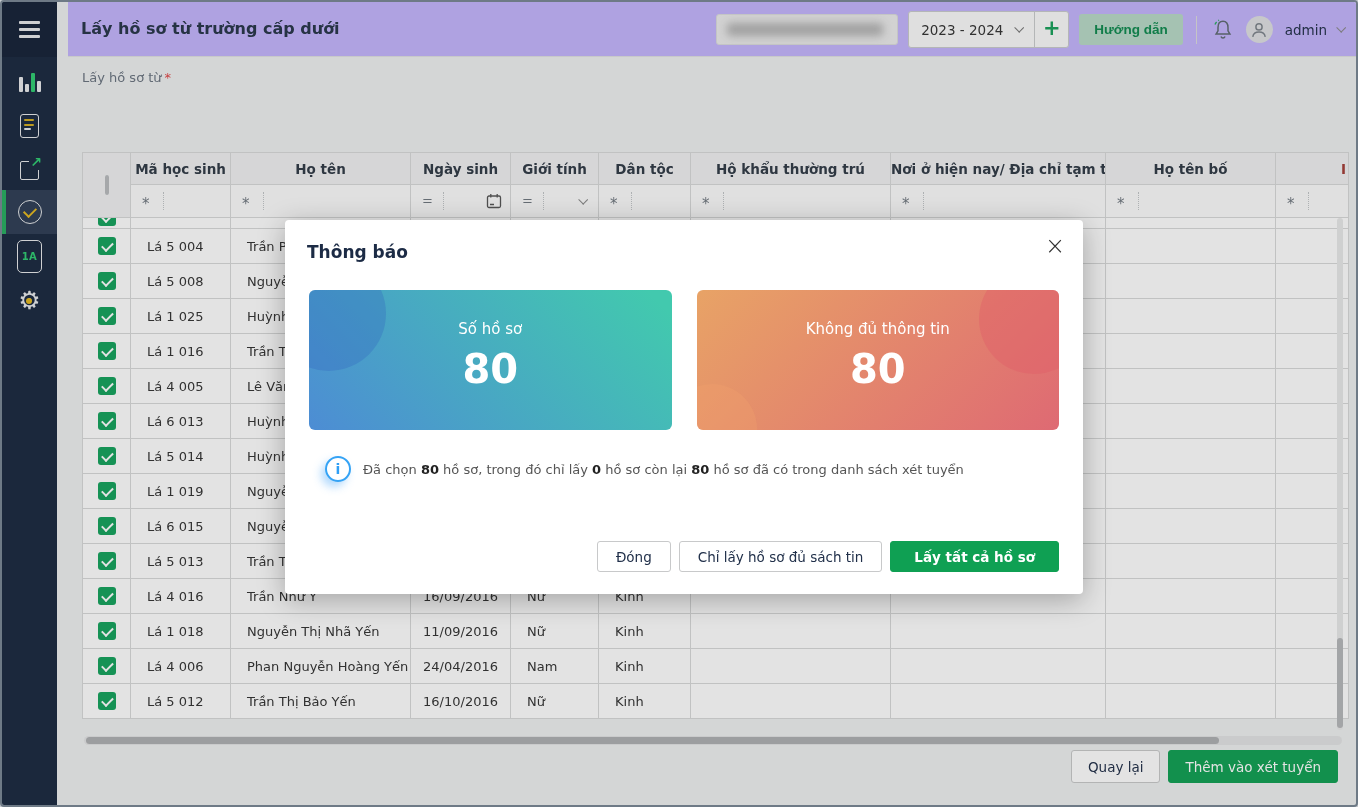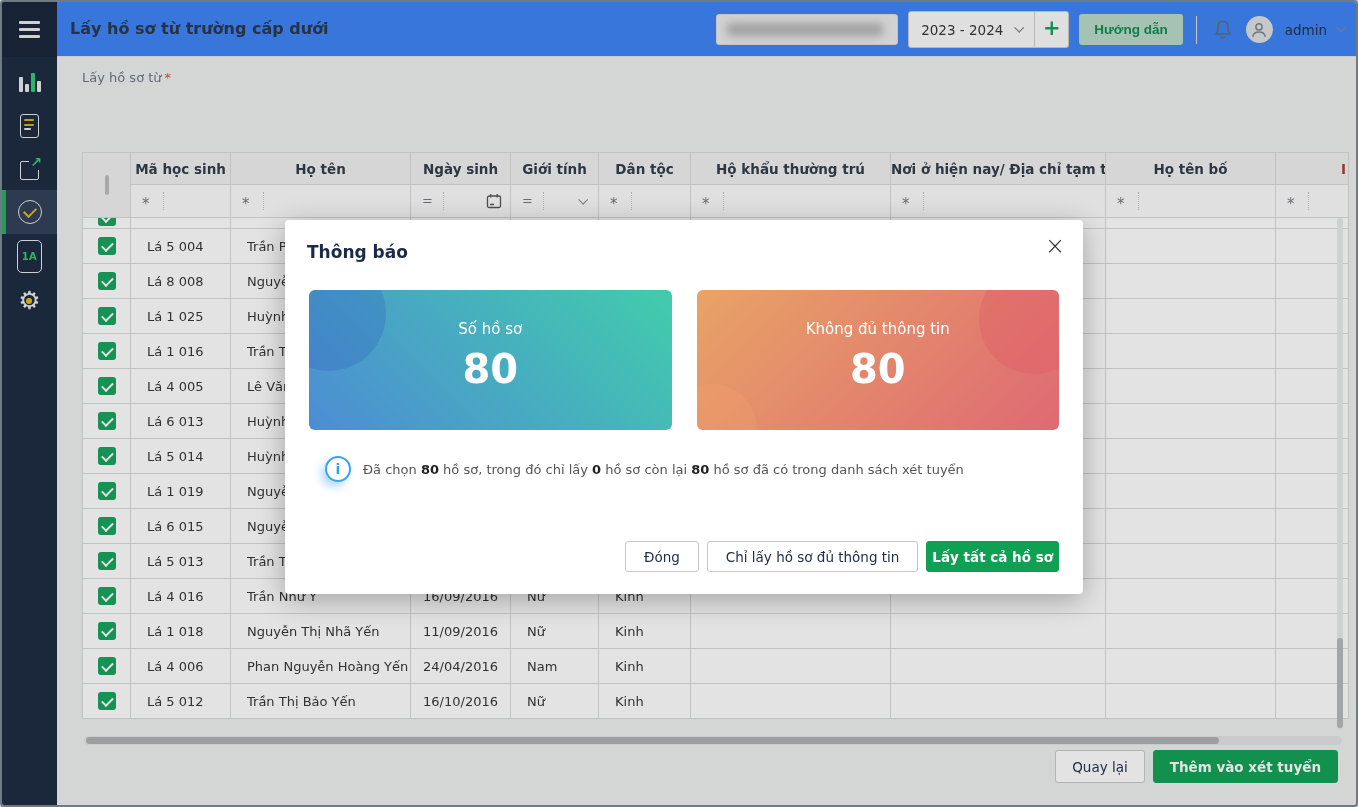--- a/index.html
+++ b/index.html
@@ -29,21 +29,21 @@
   .i-ext b { position:absolute; right:-5px; top:-8px; color:#2ecc71; font-size:14px; font-weight:bold; background:#1a2940; line-height:1; padding:1px; }
   .i-check { position:relative; width:24px; height:24px; border:1.8px solid #e8eaec; border-radius:50%; }
   .i-check::after { content:""; position:absolute; left:7px; top:4px; width:6px; height:10px;
                     border:solid #e6b91e; border-width:0 2px 2px 0; transform:rotate(45deg); }
   .i-1a { width:25px; height:33px; border:1.7px solid #e8eaec; border-radius:5px; display:flex; align-items:center; justify-content:center;
           color:#2ecc71; font-size:10px; font-weight:bold; letter-spacing:.5px; }
   .i-gear { position:relative; color:#e8eaec; font-size:25px; line-height:1; }
   .i-gear::after { content:""; position:absolute; left:50%; top:54%; width:6px; height:6px; margin:-3px 0 0 -3px; border-radius:50%; background:#e6b91e; }
 
   
-  .topbar { position:absolute; left:55px; right:0; top:0; height:55px; background:#3b82f6; border-bottom:1px solid #e0e2e3; z-index:5; }
+  .topbar { position:absolute; left:66px; right:0; top:0; height:55px; background:#c4b5fd; border-bottom:1px solid #e0e2e3; z-index:5; }
   .page-title { position:absolute; left:13px; top:17px; font-size:16px; font-weight:600; color:#273549; }
   .tb-right { position:absolute; right:12px; top:0; height:55px; display:flex; align-items:center; gap:10px; }
   .redacted { width:182px; height:31px; border:1px solid #dcdddd; border-radius:3px; background:#ececec; overflow:hidden; position:relative; }
   .redacted i { position:absolute; left:10px; right:14px; top:8px; bottom:8px; background:#b3b3b3; border-radius:3px; filter:blur(4px); }
   .year-group { height:37px; border:1px solid #c9cccd; border-radius:3px; background:#fbfbfb; display:flex; align-items:center; }
   .year-val { padding:0 10px 0 12px; font-size:13.5px; color:#333; }
   .caret { display:inline-block; width:7px; height:7px; border-right:1.6px solid #777; border-bottom:1.6px solid #777; transform:rotate(45deg) translateY(-1px); }
   .year-caret { margin:0 12px 3px 2px; }
   .plus-btn { width:34px; height:100%; border-left:1px solid #c9cccd; display:flex; align-items:center; justify-content:center;
               color:#18a05a; font-size:21px; font-weight:bold; cursor:pointer; line-height:1; padding-bottom:2px;}
@@ -89,21 +89,21 @@
 
   .hscroll { position:absolute; left:2px; top:584px; width:1258px; height:9px; background:#e3e4e5; border-radius:5px; }
   .hthumb { position:absolute; left:2px; top:1px; width:1133px; height:7px; background:#aeb0b2; border-radius:4px; cursor:pointer; }
   .vscroll { position:absolute; right:5px; top:66px; width:6px; height:512px; background:#e9eaea; border-radius:3px; }
   .vthumb { position:absolute; left:0; bottom:2px; width:6px; height:90px; background:#b6b8ba; border-radius:3px; cursor:pointer; }
 
   
   .footer-btns { position:absolute; right:18px; top:748px; display:flex; gap:8px; z-index:4; }
   .btn { height:33px; border-radius:3px; font-size:13.5px; font-family:inherit; cursor:pointer; }
   .btn-plain { background:#fff; border:1px solid #c8c9ca; color:#22304a; padding:0 16px; }
-  .btn-green { background:#0fa053; border:1px solid #0fa053; color:#fff; padding:0 16px; font-weight:700; }
+  .btn-green { background:#0fa053; border:1px solid #0fa053; color:#fff; padding:0 16px; font-weight:400; }
 
   
   .overlay { position:absolute; inset:0; background:rgba(35,38,41,0.13); z-index:40; }
   .modal { position:absolute; left:283px; top:218px; width:798px; height:374px; background:#fff; border-radius:4px;
            box-shadow:0 6px 28px rgba(0,0,0,0.28); z-index:50; }
   .modal-title { position:absolute; left:22px; top:22px; font-size:17px; font-weight:bold; color:#1c2b45; }
   .modal-close { position:absolute; right:18px; top:10px; font-size:24px; color:#333; cursor:pointer; font-weight:300; line-height:1.4;}
   .cards { position:absolute; left:24px; right:24px; top:70px; display:flex; gap:25px; }
   .card { flex:1; height:140px; border-radius:6px; position:relative; overflow:hidden; color:#fff;
           display:flex; flex-direction:column; align-items:center; padding-top:30px; }
@@ -122,21 +122,21 @@
   .info-icon { width:26px; height:26px; border-radius:50%; border:2px solid #35a3f5; color:#2f9ff5; font-weight:bold;
                font-size:14px; display:flex; align-items:center; justify-content:center; flex:0 0 auto;
                box-shadow:-4px 5px 8px rgba(90,175,250,0.45); }
   .info-text { font-size:13px; color:#555; }
   .info-text b { color:#222; }
   .link-line { position:absolute; left:22px; top:287px; font-size:13px; color:#555; }
   .link-line a { color:#3b82d8; text-decoration:underline; cursor:pointer; }
   .modal-btns { position:absolute; right:24px; bottom:22px; display:flex; gap:8px; }
   .mbtn { height:31px; border-radius:3px; font-size:13.5px; font-family:inherit; cursor:pointer; }
   .mbtn-plain { background:#fff; border:1px solid #c8c9ca; color:#21304a; padding:0 18px; }
-  .mbtn-green { background:#0fa053; border:1px solid #0fa053; color:#fff; padding:0 5px; font-weight:600; }
+  .mbtn-green { background:#0fa053; border:1px solid #0fa053; color:#fff; padding:0 23px; font-weight:600; }
 
   
   svg { display:block; }
 </style>
 </head>
 <body>
 
 <div class="window">
 
   <nav class="sidebar">
@@ -318,21 +318,21 @@
             <td class="c-ca"></td>
             <td class="c-f"></td>
             <td class="c-p"></td>
           </tr>
           <tr>
             <td>
               <div class="clipbox">
                 <div class="cb"></div>
               </div>
             </td>
-            <td class="c-id">Lá 8 008</td>
+            <td class="c-id">Lá 5 008</td>
             <td class="c-name">Nguyễn</td>
             <td class="c-dob"></td>
             <td class="c-g"></td>
             <td class="c-e"></td>
             <td class="c-pa"></td>
             <td class="c-ca"></td>
             <td class="c-f"></td>
             <td class="c-p"></td>
           </tr>
           <tr>
@@ -555,18 +555,18 @@
         <div class="card-label">Không đủ thông tin</div>
         <div class="card-value">80</div>
       </div>
     </div>
     <div class="info-row">
       <span class="info-icon">i</span>
       <span class="info-text"><span>Đã chọn </span><b>80</b><span> hồ sơ, trong đó chỉ lấy </span><b>0</b><span> hồ sơ còn lại </span><b>80</b><span> hồ sơ đã có trong danh sách xét tuyển</span></span>
     </div>
     <div class="modal-btns">
       <button class="mbtn mbtn-plain">Đóng</button>
-      <button class="mbtn mbtn-plain">Chỉ lấy hồ sơ đủ thông tin</button>
+      <button class="mbtn mbtn-plain">Chỉ lấy hồ sơ đủ sách tin</button>
       <button class="mbtn mbtn-green">Lấy tất cả hồ sơ</button>
     </div>
   </div>
 
 </div>
 
 </body></html>

